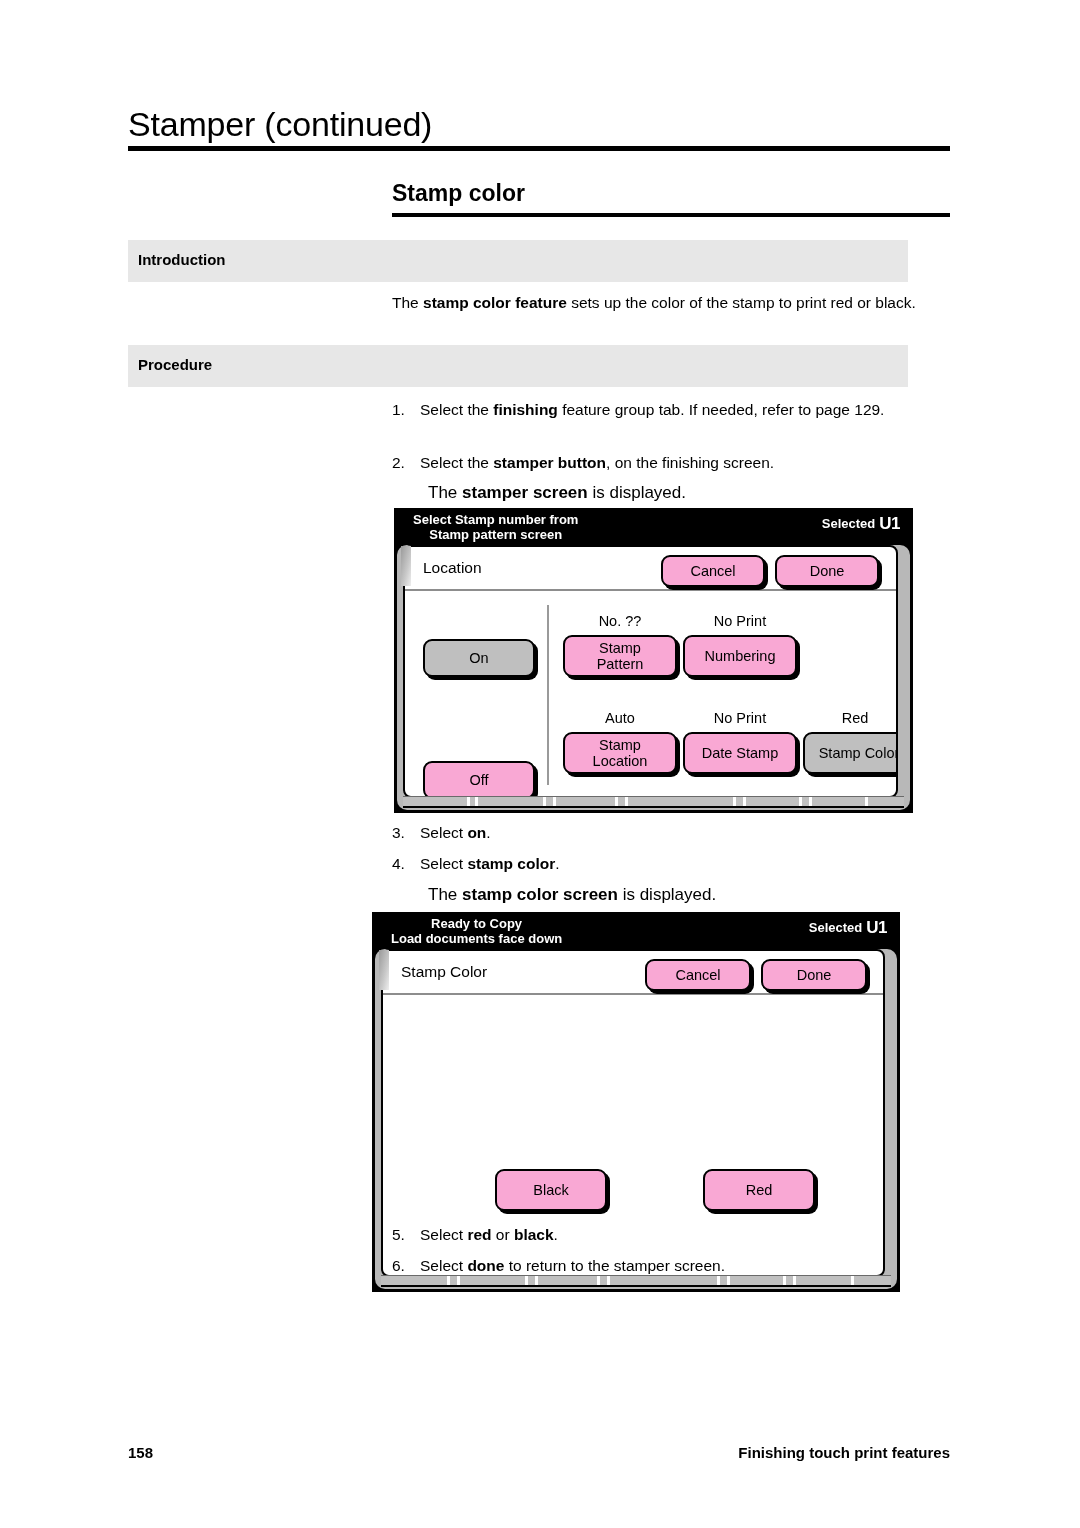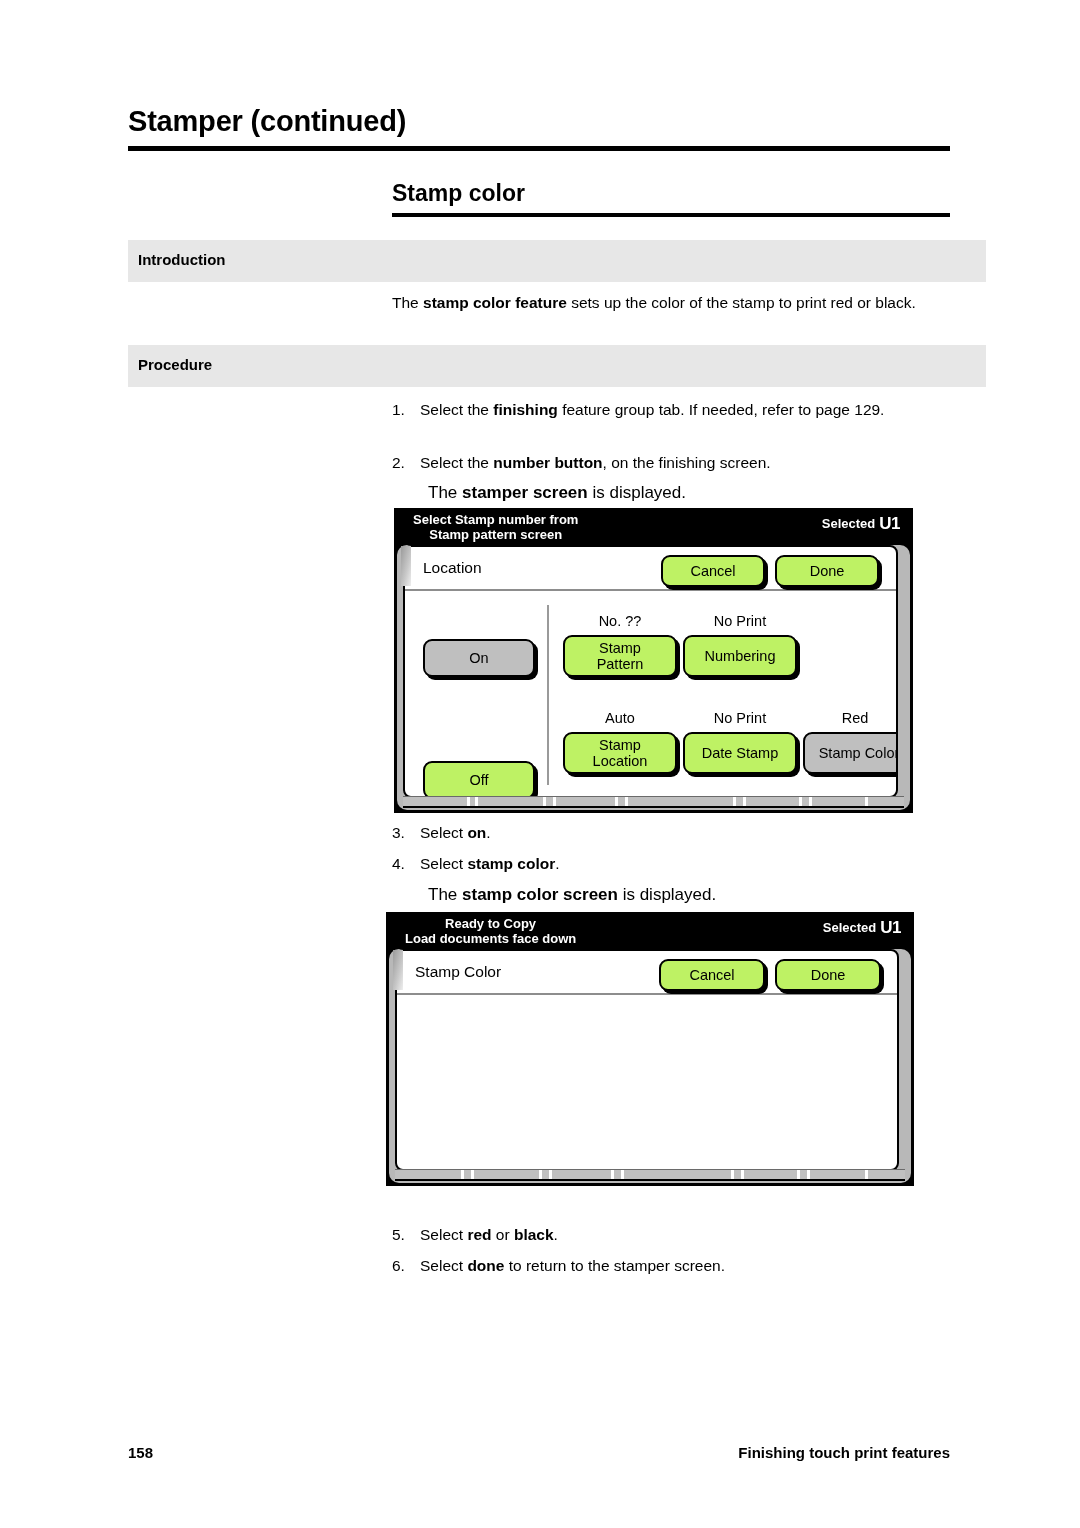--- a/index.html
+++ b/index.html
@@ -21,22 +21,22 @@
     left: 0; top: 0;
     width: 1080px;
     height: 1528px;
   }
 
   
   .chapter-title {
     position: absolute;
     left: 128px;
     top: 105px;
-    font-size: 29px;
-    font-weight: bold;
+    font-size: 34px;
+    font-weight: normal;
     letter-spacing: -0.2px;
   }
   .chapter-rule {
     position: absolute;
     left: 128px;
     top: 146px;
     width: 822px;
     height: 5px;
     background: #000;
   }
@@ -55,21 +55,21 @@
     top: 213px;
     width: 558px;
     height: 4px;
     background: #000;
   }
 
   
   .band {
     position: absolute;
     left: 128px;
-    width: 858px;
+    width: 780px;
     background: #e7e7e7;
   }
   .band-label {
     position: absolute;
     left: 10px;
     font-size: 15px;
     font-weight: bold;
   }
 
   .band-intro { top: 240px; height: 42px; }
@@ -126,21 +126,21 @@
   .step6 { top: 1255px; }
 
   
   .panel {
     position: absolute;
     background: #000;
     border: 1px solid #000;
     box-sizing: border-box;
   }
   .panel-1 { left: 394px; top: 508px; width: 519px; height: 305px; }
-  .panel-2 { left: 386px; top: 912px; width: 528px; height: 274px; }
+  .panel-2 { left: 372px; top: 912px; width: 528px; height: 380px; }
 
   .panel-status {
     position: absolute;
     left: 0; top: 0;
     width: 100%;
     height: 36px;
     background: #000;
     color: #fff;
   }
   .status-lines {
@@ -232,21 +232,21 @@
   .panel-title {
     position: absolute;
     left: 18px;
     top: 12px;
     font-size: 15.5px;
   }
 
   
   .tbtn {
     position: absolute;
-    background: #bef264;
+    background: #f9a8d4;
     border: 2px solid #000;
     border-radius: 9px;
     box-shadow: 3px 3px 0 0 #000;
     box-sizing: border-box;
     display: flex;
     align-items: center;
     justify-content: center;
     text-align: center;
     font-size: 14.5px;
     line-height: 16px;
@@ -307,21 +307,21 @@
   <div class="band band-proc">
     <span class="band-label">Procedure</span>
   </div>
 
   <div class="step step1">
     <span class="num">1.</span>
     <span class="txt"><span>Select the </span><b>finishing</b><span> feature group tab.  If needed, refer to page 129.</span></span>
   </div>
   <div class="step step2">
     <span class="num">2.</span>
-    <span class="txt"><span>Select the </span><b>number button</b><span>, on the finishing screen.</span></span>
+    <span class="txt"><span>Select the </span><b>stamper button</b><span>, on the finishing screen.</span></span>
   </div>
   <div class="substep sub2"><span>The </span><b>stamper screen</b><span> is displayed.</span></div>
 
   <div class="panel panel-1">
     <div class="panel-status">
       <div class="status-lines">
         <div>Select Stamp number from</div>
         <div>Stamp pattern screen</div>
       </div>
       <div class="status-sel">

